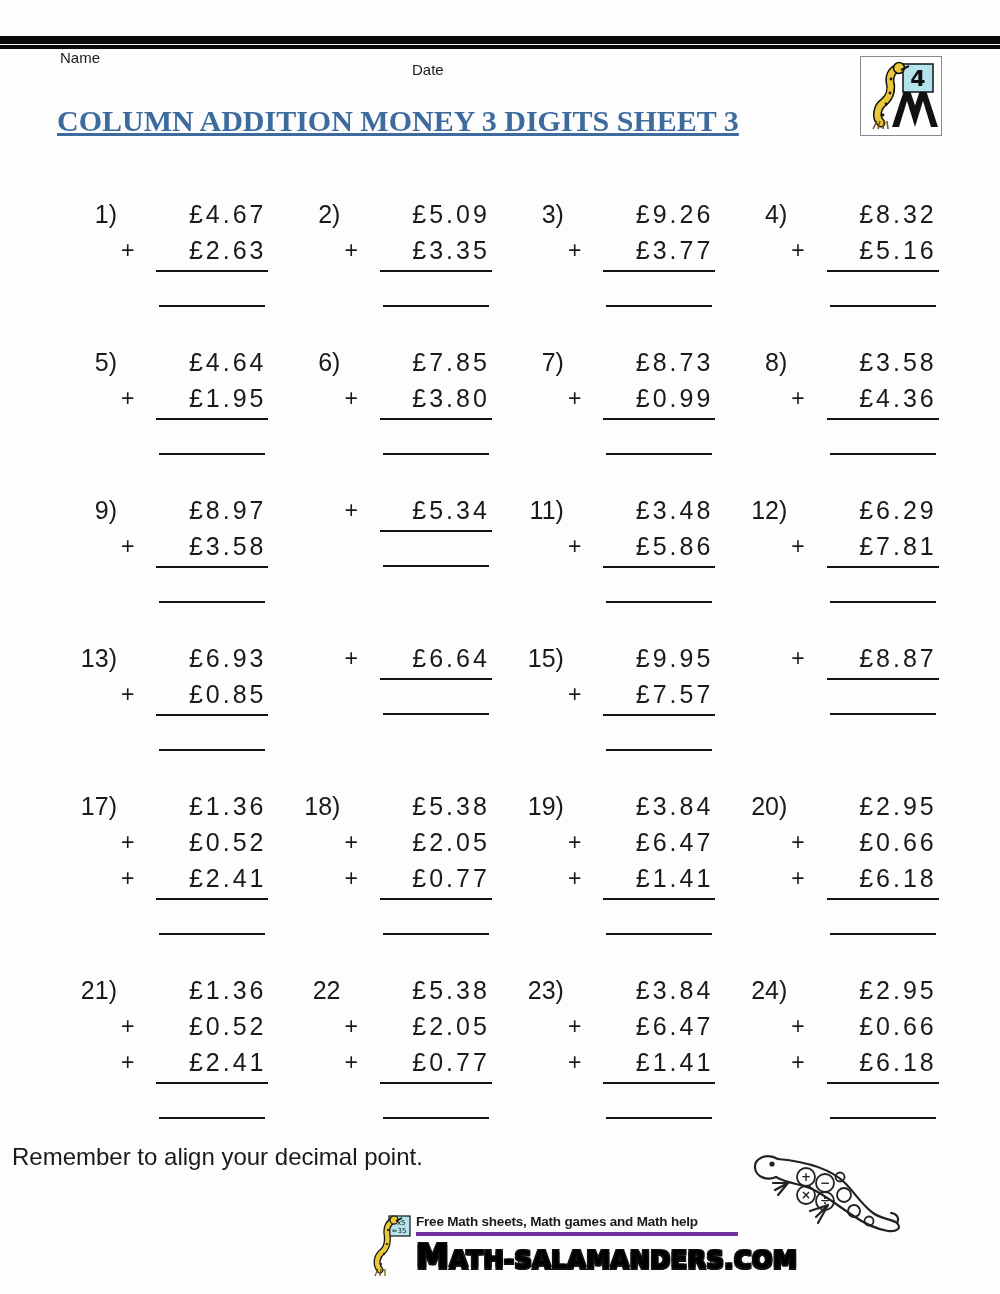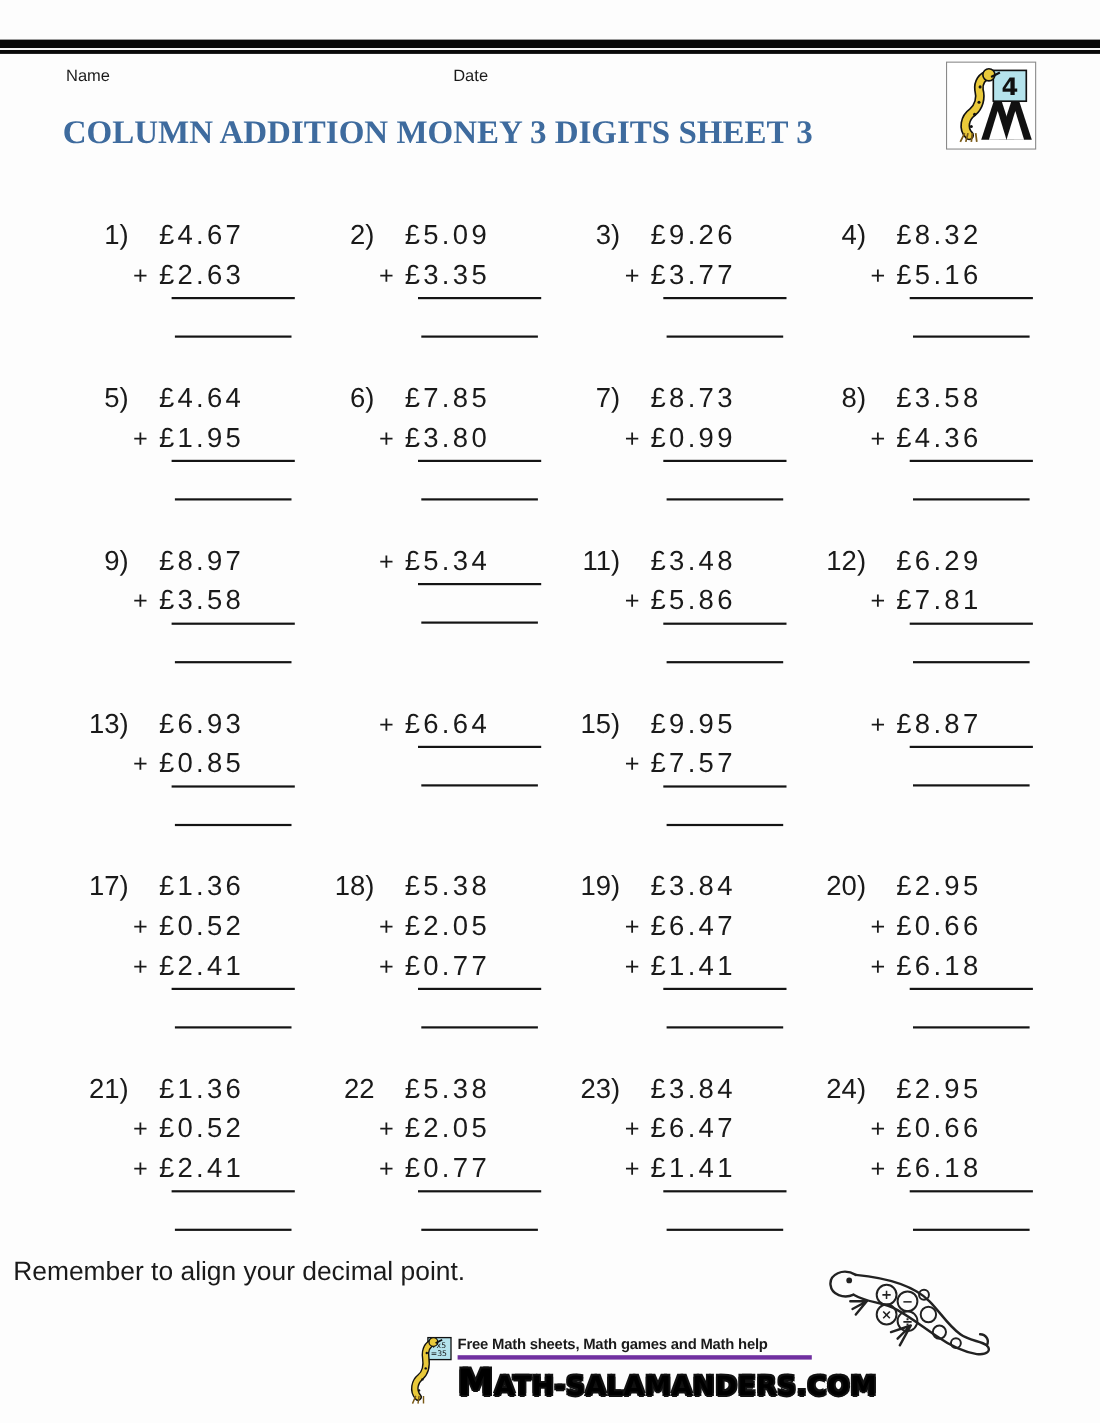--- a/index.html
+++ b/index.html
@@ -5,41 +5,41 @@
   html,body{margin:0;padding:0;}
   body{
     width:1000px;height:1294px;position:relative;overflow:hidden;
     background:#fdfdfd;color:var(--ink,#1a1a1a);
     font-family:"Liberation Sans", sans-serif;
   }
   .topbar{
     position:absolute;left:0;top:36px;width:1000px;height:13px;
     background:linear-gradient(#0a0a0a 0,#0a0a0a 8px,#f6f6f6 8px,#f6f6f6 9.5px,#0a0a0a 9.5px,#0a0a0a 13px);
   }
-  .name-label{position:absolute;left:60px;top:61px;font-size:15px;}
+  .name-label{position:absolute;left:60px;top:49px;font-size:15px;}
   .date-label{position:absolute;left:412px;top:61px;font-size:15px;}
   .page-title{
     position:absolute;left:57px;top:104px;width:760px;
     font-family:"Liberation Serif", serif;font-weight:600;
-    font-size:30px;letter-spacing:0px;color:var(--title-blue,#3e6b9e);
+    font-size:30px;letter-spacing:0px;color:var(--title-blue,#3e6b9e);text-decoration:underline;
   }
   .corner-logo{
     position:absolute;left:860px;top:56px;width:82px;height:80px;
     border:1.5px solid #8a8a8a;background:#fff;box-sizing:border-box;
   }
   
   .grid{
     position:absolute;left:45px;top:196px;width:866px;
     display:grid;grid-template-columns:repeat(4,1fr);
   }
   .prob{margin-bottom:37px;}
   .prow{display:flex;align-items:center;height:36px;font-size:25px;}
   .plabel{flex:0 0 72px;text-align:right;padding-right:4px;}
   .plus{flex:1;text-align:right;padding-right:10px;font-size:23px;}
-  .amt{flex:0 0 122px;letter-spacing:3px;padding-right:2px;white-space:nowrap;}
+  .amt{flex:0 0 122px;text-align:right;letter-spacing:3px;padding-right:2px;white-space:nowrap;}
   .sumline{width:112px;margin:2px 0 0 auto;border-top:2.5px solid #141414;}
   .ansline{width:106px;margin:33px 3px 0 auto;border-top:2.5px solid #141414;}
   
   .note{
     position:absolute;left:12px;top:1143px;width:1000px;text-align:left;
     font-size:24px;
   }
   .gecko{position:absolute;left:748px;top:1133px;}
   .footer-logo{
     position:absolute;left:372px;top:1214px;display:flex;align-items:flex-start;

